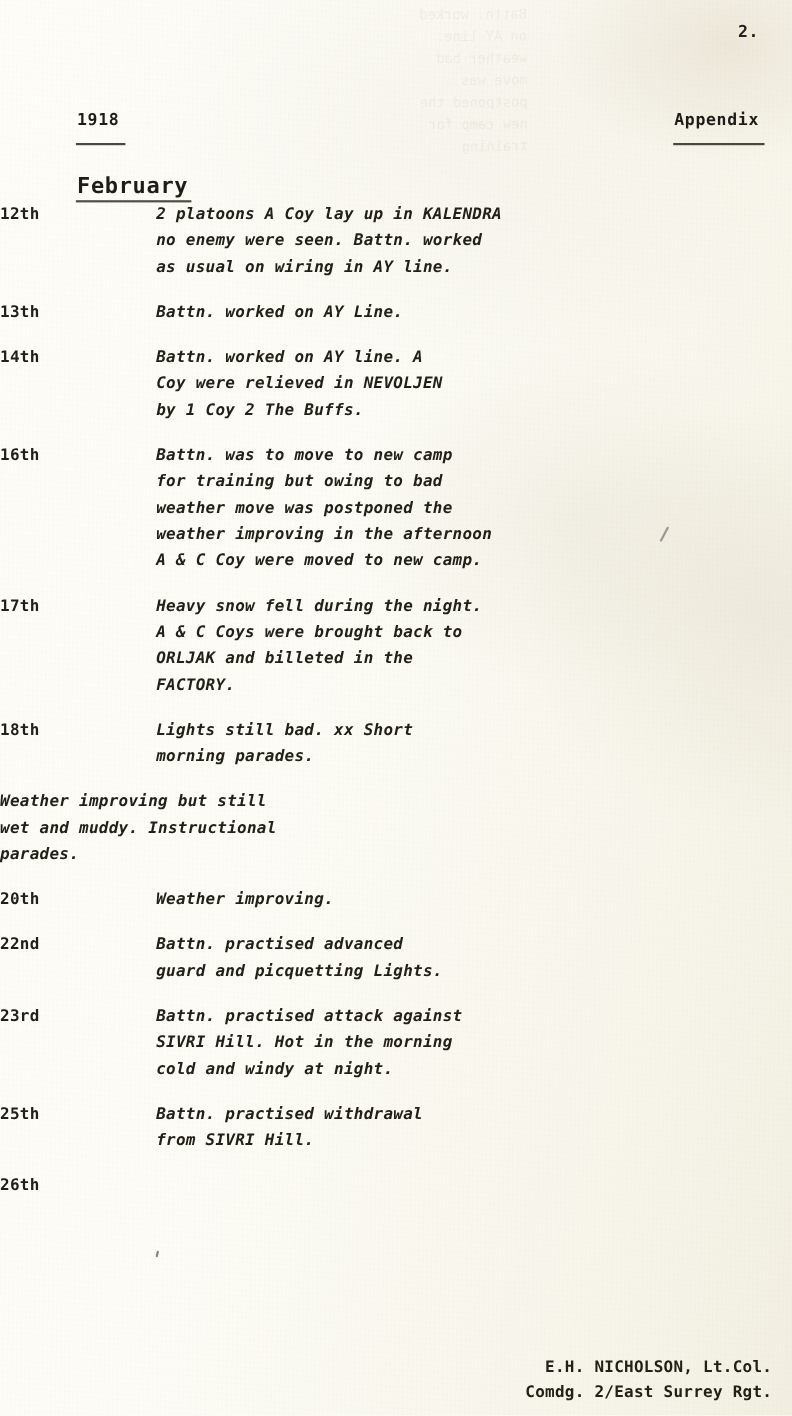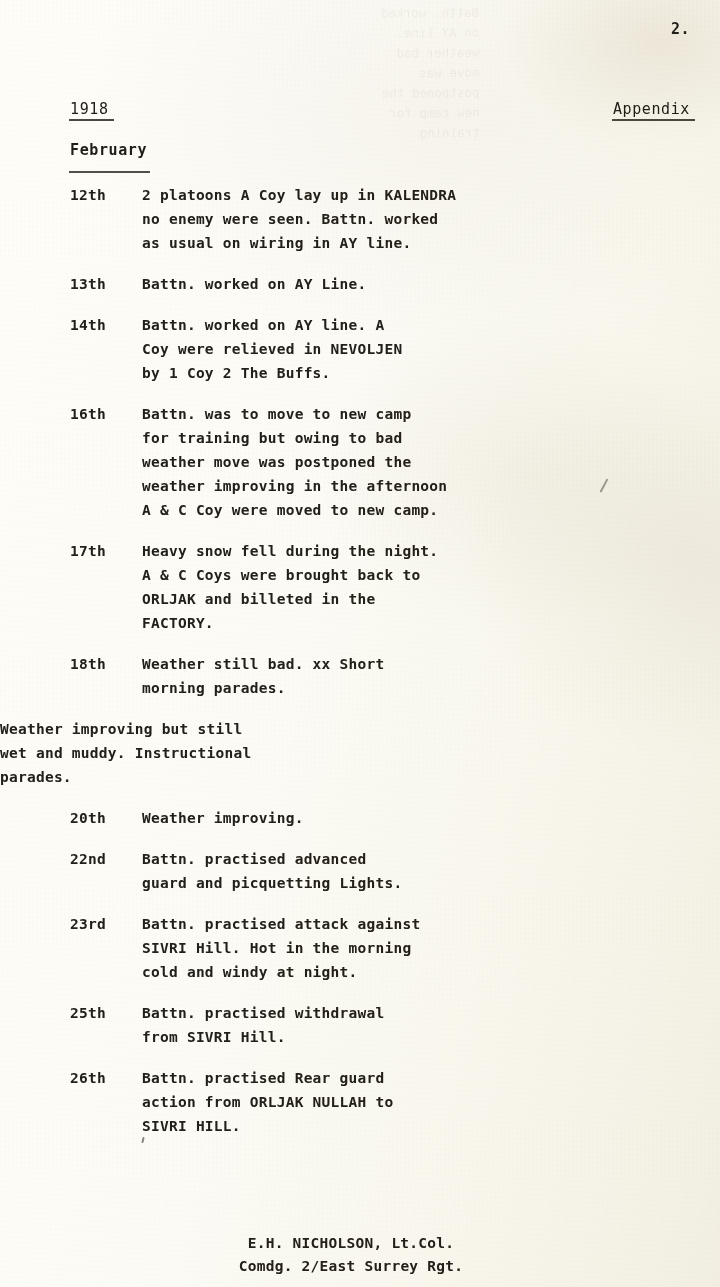--- a/index.html
+++ b/index.html
@@ -75,46 +75,46 @@
     left: 70px;
     right: 30px;
     top: 100px;
     display: flex;
     justify-content: space-between;
     align-items: baseline;
   }
 
   .hd {
     font-size: 15px;
-    font-weight: normal;
+    font-weight: bold;
     letter-spacing: 0.6px;
     color: #201d18;
     position: relative;
-    padding-bottom: 1px;
+    padding-bottom: 12px;
   }
   .hd::after {
     content: "";
     position: absolute;
     left: -1px;
     right: -5px;
     bottom: -2px;
     height: 2px;
     background: #2c2822;
     opacity: 0.85;
   }
 
   .month {
     position: absolute;
     left: 70px;
-    top: 141px;
-    font-size: 15px;
+    top: 156px;
+    font-size: 20px;
     font-weight: bold;
     letter-spacing: 0.6px;
     color: #201d18;
-    padding-bottom: 12px;
+    padding-bottom: 2px;
   }
   .month::after {
     content: "";
     position: absolute;
     left: -1px;
     right: -3px;
     bottom: -2px;
     height: 2px;
     background: #2c2822;
     opacity: 0.82;
@@ -129,45 +129,45 @@
 
   .entry {
     position: relative;
     display: flex;
     margin-bottom: 17px;
   }
 
   .entry-date {
     width: 142px;
     flex: 0 0 142px;
-    padding-left: 70px;
     box-sizing: border-box;
     font-size: 14.5px;
     font-weight: bold;
     letter-spacing: 0.3px;
     line-height: 24px;
     color: #232019;
   }
 
   .entry-body {
     flex: 1 1 auto;
     font-size: 14.5px;
     font-weight: bold;
     letter-spacing: 0.25px;
     line-height: 24px;
     color: #232019;
     white-space: pre-line;
+    font-style: italic;
   }
 
   .signature {
     position: absolute;
     left: 0;
     right: 18px;
     top: 1232px;
-    text-align: center;
+    text-align: right;
     font-size: 14.5px;
     font-weight: bold;
     letter-spacing: 0.25px;
     line-height: 23px;
     color: #232019;
     white-space: pre-line;
   }
 
   
   .pencil-tick {
@@ -248,21 +248,21 @@
         </div>
         <div class="entry">
           <div class="entry-date">17th</div>
           <div class="entry-body">Heavy snow fell during the night.
 A &amp; C Coys were brought back to
 ORLJAK and billeted in the
 FACTORY.</div>
         </div>
         <div class="entry">
           <div class="entry-date">18th</div>
-          <div class="entry-body">Weather still bad.  xx Short
+          <div class="entry-body">Lights still bad.  xx Short
 morning parades.</div>
         </div>
         <div class="entry">
           <div class="entry-body">Weather improving but still
 wet and muddy.  Instructional
 parades.</div>
         </div>
         <div class="entry">
           <div class="entry-date">20th</div>
           <div class="entry-body">Weather improving.</div>
@@ -278,23 +278,20 @@
 SIVRI Hill.  Hot in the morning
 cold and windy at night.</div>
         </div>
         <div class="entry">
           <div class="entry-date">25th</div>
           <div class="entry-body">Battn. practised withdrawal
 from SIVRI Hill.</div>
         </div>
         <div class="entry">
           <div class="entry-date">26th</div>
-          <div class="entry-body">Battn. practised Rear guard
-action from ORLJAK NULLAH to
-SIVRI HILL.</div>
         </div>
       </div>
 
     <div class="signature">E.H. NICHOLSON, Lt.Col.
 Comdg. 2/East Surrey Rgt.</div>
 
   </div>
 
   <div class="pencil-tick" id="tick-16th"></div>
   <div class="pencil-tick" id="tick-27th"></div>

